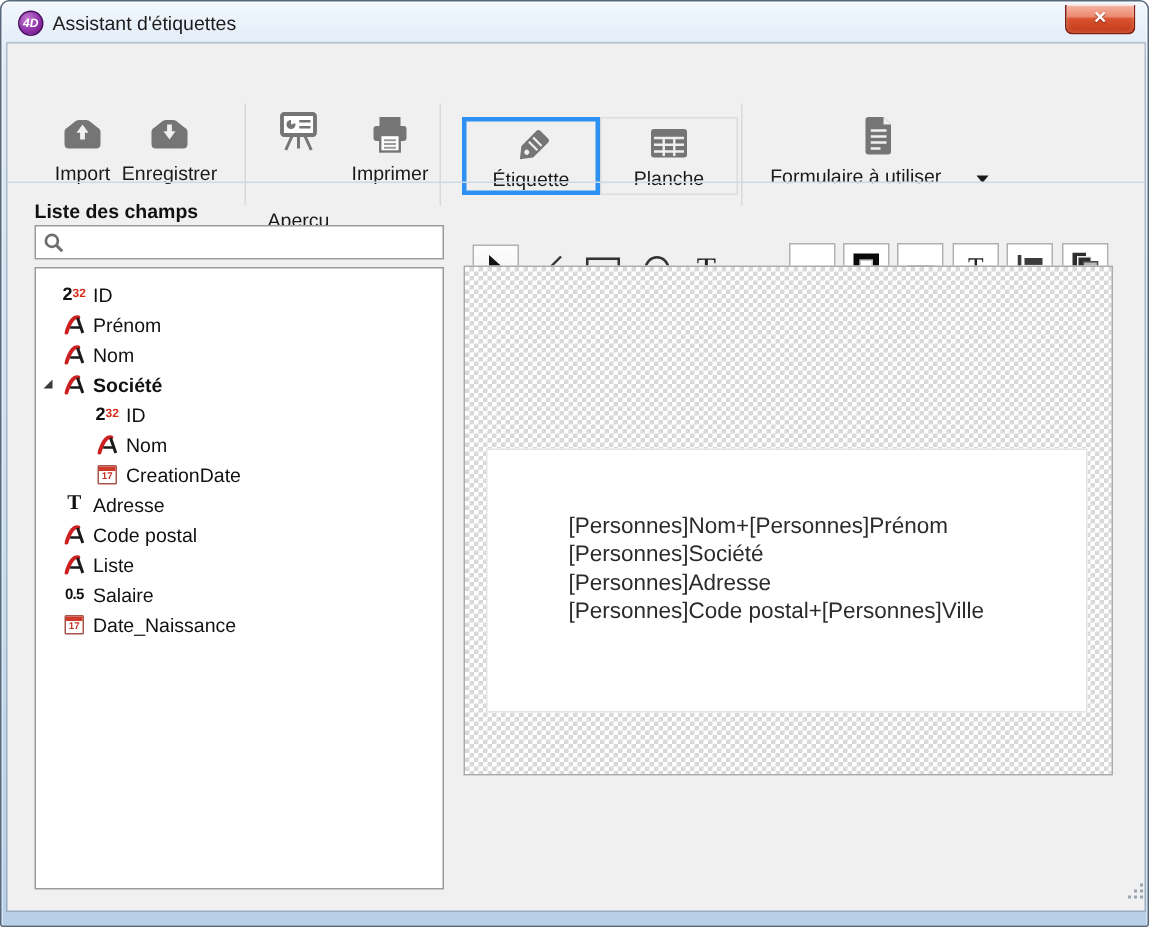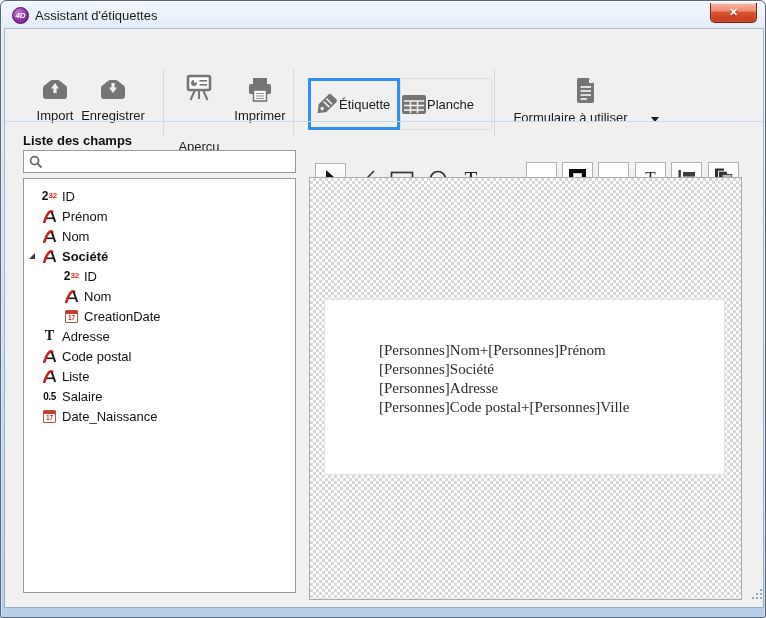--- a/index.html
+++ b/index.html
@@ -24,21 +24,21 @@
   
   .client{position:absolute;left:4px;top:28px;width:758px;height:578px;background:#f0f0f0;
     box-shadow:0 0 0 1px rgba(110,130,150,.45);}
 
   
   .tb-btn{position:absolute;top:45px;height:56px;display:flex;flex-direction:column;align-items:center;
     justify-content:flex-start;font-size:13px;color:#1a1a1a;cursor:pointer;}
   .tb-btn .ticon{height:32px;display:flex;align-items:center;}
   .tb-btn .tlabel{margin-top:2px;white-space:nowrap;}
   .vsep{position:absolute;top:40px;height:68px;width:1px;background:#d8d8d8;}
-  .view-btn{position:absolute;top:49px;width:92px;height:52px;display:flex;flex-direction:row;align-items:center;
+  .view-btn{position:absolute;top:49px;width:92px;height:52px;display:flex;flex-direction:column;align-items:center;
     justify-content:flex-start;font-size:13px;color:#1a1a1a;cursor:pointer;background:#f0f0f0;}
   .view-btn .ticon{height:30px;display:flex;align-items:center;margin-top:2px;}
   #btn-etiquette{left:303px;border:3px solid #2e90f0;}
   #btn-planche{left:395px;border:1px solid #dcdcdc;}
   .form-btn{position:absolute;left:506px;top:45px;width:150px;height:58px;display:flex;flex-direction:column;
     align-items:center;font-size:13px;color:#1a1a1a;cursor:pointer;}
   .form-btn .ticon{height:32px;display:flex;align-items:center;}
   .form-row{display:flex;align-items:center;margin-top:4px;gap:13px;}
   .dd-arrow{width:0;height:0;border-top:5px solid #1a1a1a;border-left:4px solid transparent;border-right:4px solid transparent;margin-left:10px;margin-top:3px;}
   .tb-hr{position:absolute;left:0;right:0;top:92px;height:1px;background:#ccd9e7;}
@@ -75,25 +75,25 @@
   .style-btn{position:absolute;top:133px;width:31px;height:31px;background:#fff;border:1px solid #b0b0b0;
     display:flex;align-items:center;justify-content:center;cursor:pointer;}
   .style-btn .dd{position:absolute;right:2px;bottom:2px;width:0;height:0;border-top:4px solid #222;border-left:3px solid transparent;border-right:3px solid transparent;}
   #btn-fill{left:521px;} #btn-border{left:557px;} #btn-linestyle{left:593px;}
   #btn-textstyle{left:630px;font-family:"Liberation Serif",serif;font-size:17px;color:#222;}
   #btn-align{left:666px;} #btn-layers{left:703px;}
   .swatch-border{width:17px;height:17px;border:4px solid #0a0a0a;box-shadow:inset 0 0 0 1px #c6c6c6;}
   .swatch-line{width:18px;height:2px;background:#1a1a1a;}
 
   
-  .canvas{position:absolute;left:304px;top:148px;width:433px;height:423px;border:1px solid #ababab;
+  .canvas{position:absolute;left:304px;top:148px;width:433px;height:340px;border:1px solid #ababab;
     background-color:#fff;
     background-image:linear-gradient(45deg,#d7d7d7 25%,transparent 25%,transparent 75%,#d7d7d7 75%),
                      linear-gradient(45deg,#d7d7d7 25%,transparent 25%,transparent 75%,#d7d7d7 75%);
-    background-size:6px 6px;background-position:0 0,3px 3px;font-family:Liberation Serif, serif;}
+    background-size:6px 6px;background-position:0 0,3px 3px;}
   .label-obj{position:absolute;left:14px;top:121px;width:401px;height:176px;background:#fff;border:1px solid #e3e3e3;
     padding:41px 0 0 54px;cursor:move;}
   .lline{font-size:15px;line-height:19px;color:#2b2b2b;white-space:nowrap;}
 
   .grip{position:absolute;left:747px;top:560px;width:2px;height:2px;
     box-shadow:8px 0 #9aa5b1,4px 4px #9aa5b1,8px 4px #9aa5b1,0 8px #9aa5b1,4px 8px #9aa5b1,8px 8px #9aa5b1;}
 </style>
 </head>
 <body>
 

